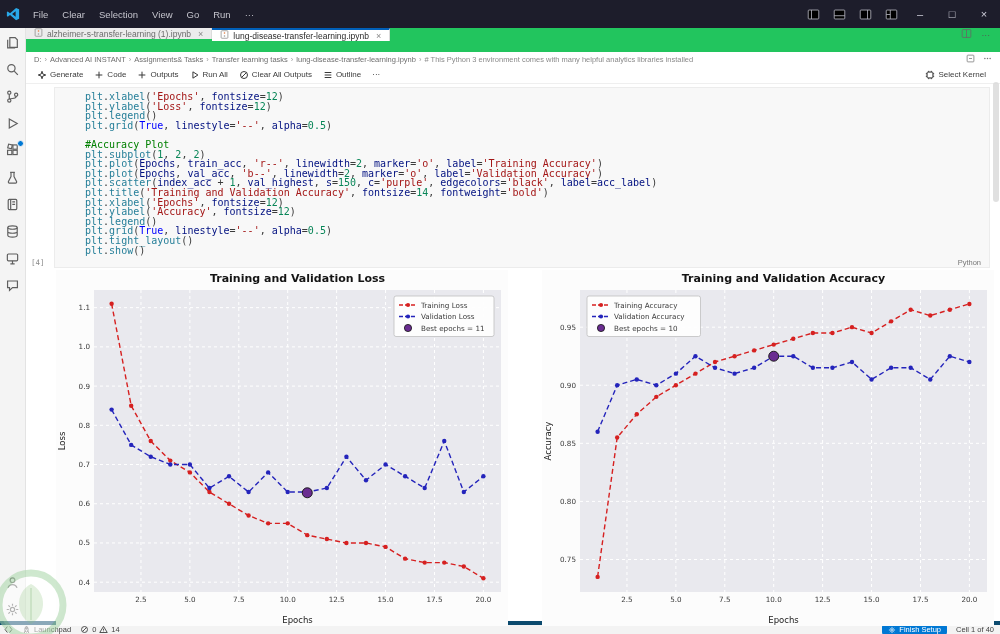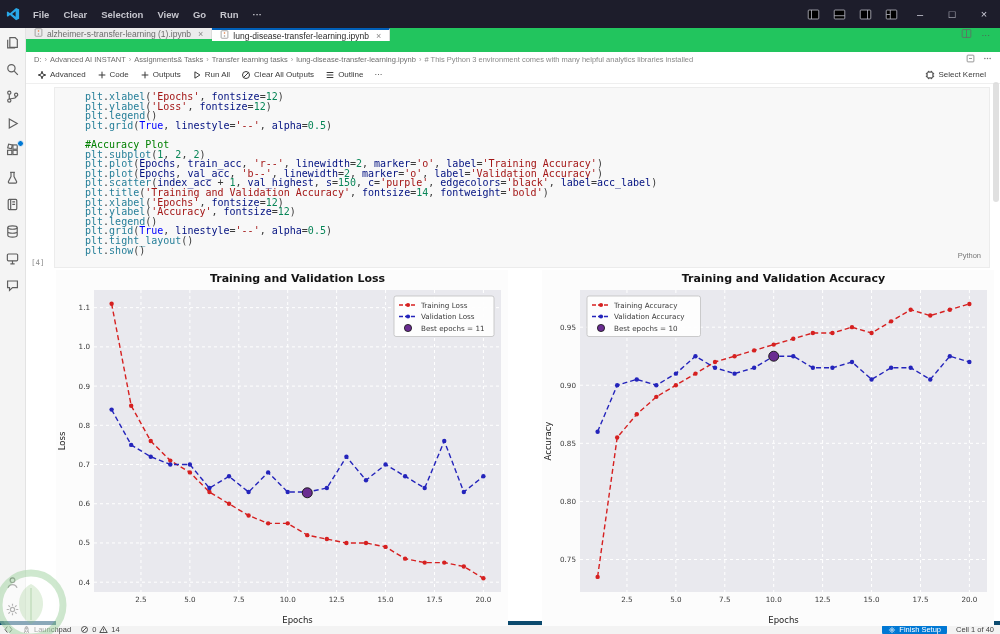--- a/index.html
+++ b/index.html
@@ -4,21 +4,21 @@
 <style>
   * { box-sizing: border-box; margin: 0; padding: 0; }
   html,body { width:1000px; height:634px; overflow:hidden; background:#fff;
     font-family:"Liberation Sans","DejaVu Sans",sans-serif; }
   .screen { width:1000px; height:634px; display:flex; flex-direction:column; position:relative; }
 
   
   .titlebar { height:28px; background:#1d1d2b; display:flex; align-items:center;
     color:#c5c5cd; font-size:9.5px; flex:0 0 auto; position:relative; }
   .titlebar .logo { width:26px; display:flex; justify-content:center; }
-  .menus { display:flex;font-weight:bold; }
+  .menus { display:flex; }
   .menus span { padding:0 7px; cursor:default; }
   .cmdcenter { position:absolute; left:50%; top:4px; transform:translateX(-50%);
     width:400px; height:19px; background:#2a2a3c; border:1px solid #46465c; border-radius:5px;
     display:flex; align-items:center; justify-content:center; gap:5px; color:#b8b8c2; font-size:9px; }
   .tb-right { margin-left:auto; display:flex; align-items:center; height:100%; }
   .tb-ico { width:26px; height:100%; display:flex; align-items:center; justify-content:center; color:#b9b9c4; }
   .winbtn { width:32px; height:100%; display:flex; align-items:center; justify-content:center; font-size:11px; color:#cfcfda; }
 
   
   .main { flex:1 1 auto; display:flex; min-height:0; }
@@ -55,21 +55,21 @@
   .nbbtn svg { width:10px; height:10px; stroke:#3a3a3a; fill:none; stroke-width:1.2; }
   .nb-right { margin-left:auto; display:flex; align-items:center; gap:3px; padding-right:8px; }
 
   
   .codecell { position:relative; margin:3px 10px 0 28px; background:#f8f8f8; border:1px solid #ececec;
     padding:4px 8px 12px 30px; flex:0 0 auto; }
   .codelines { font-family:"DejaVu Sans Mono","Liberation Mono",monospace; font-size:10px;
     line-height:9.6px; color:#3b3b3b; white-space:pre; }
   .exec-count { position:absolute; left:-24px; bottom:0; font-size:7.5px; color:#8a8a8a;
     font-family:"DejaVu Sans Mono",monospace; }
-  .lang-label { position:absolute; right:8px; bottom:7px; font-size:7.5px; color:#777; }
+  .lang-label { position:absolute; right:8px; bottom:0; font-size:7.5px; color:#777; }
   .s{color:#a31515} .n{color:#098658} .k{color:#0000ff} .m{color:#267f99}
   .f{color:#267f99} .p{color:#001080} .v{color:#001080} .c{color:#008000}
 
   
   .output { flex:1 1 auto; background:#fff; display:flex; padding:2px 6px 0 30px; gap:34px; min-height:0; }
   .figure { width:452px; height:356px; flex:0 0 auto; }
 
   svg.chart { display:block; }
   svg .tick   { font-family:"DejaVu Sans",sans-serif; font-size:7.2px; fill:#3a3a3a; }
   svg .ctitle { font-family:"DejaVu Sans",sans-serif; font-size:11px; font-weight:bold; fill:#141414; }
@@ -276,21 +276,21 @@
                 <circle cx="9.5" cy="6" r="1" fill="#777"></circle>
               </svg></span>
         </span>
       </div>
 
       <div class="nbtoolbar">
         <span class="nbbtn">
           <svg viewBox="0 0 12 12">
               <path d="M6 1.5 7 4.8 10.5 6 7 7.2 6 10.5 5 7.2 1.5 6 5 4.8z"></path>
             </svg>
-          <span>Advanced</span>
+          <span>Generate</span>
         </span>
         <span class="nbbtn">
           <svg viewBox="0 0 12 12">
               <path d="M6 2v8M2 6h8"></path>
             </svg>
           <span>Code</span>
         </span>
         <span class="nbbtn">
           <svg viewBox="0 0 12 12">
               <path d="M6 2v8M2 6h8"></path>

